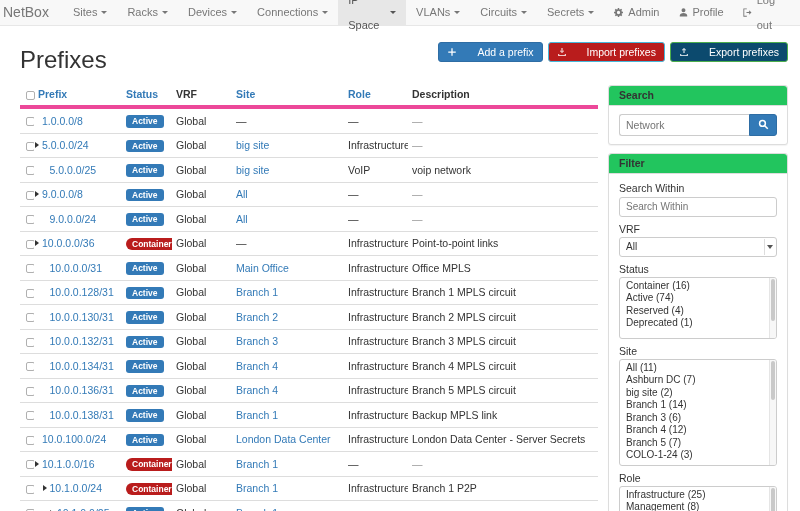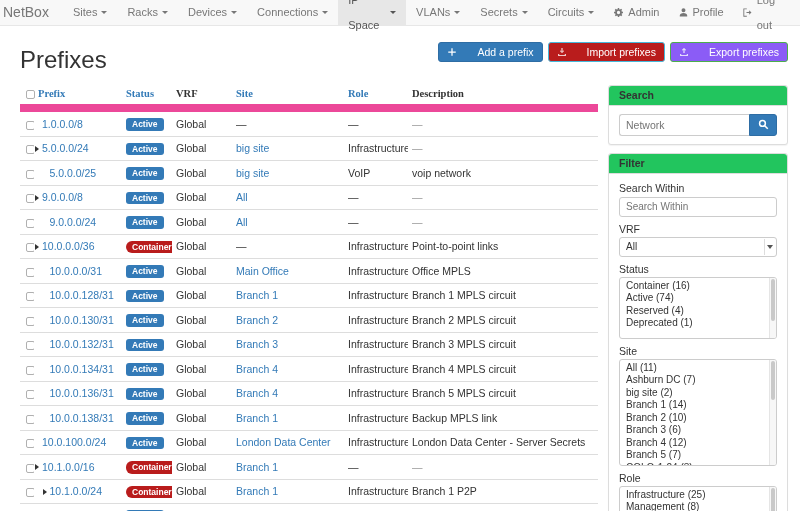--- a/index.html
+++ b/index.html
@@ -19,28 +19,28 @@
   .nav-right-item svg { display:block; }
 
   
   .page-title { position:absolute; top:46px; left:20px; font-size:24px; font-weight:400; color:#333; }
   .toolbar { position:absolute; top:42px; right:12px; display:flex; gap:5px; }
   .btn { font-size:10.5px; padding:3px 8px; border-radius:3px; color:#fff;
     display:flex; align-items:center; gap:20px; border:1px solid transparent; cursor:pointer;
     font-family:"Liberation Sans",sans-serif; }
   .btn-primary { background:#337ab7; border-color:#2e6da4; }
   .btn-info    { background:#b91c1c; border-color:#46b8da; }
-  .btn-success { background:#8b5cf6; border-color:#4cae4c; }
+  .btn-success { background:#0c4a6e; border-color:#4cae4c; }
   .btn svg { display:block; }
 
   
   .main { position:absolute; top:83px; left:20px; width:578px; }
   table { width:100%; border-collapse:collapse; font-size:10.5px; table-layout:fixed; }
-  th { text-align:left; font-weight:bold; padding:5px 4px; border-bottom:8px solid #ec4899;
-    color:#333; white-space:nowrap;font-family:Liberation Serif, serif; }
+  th { text-align:left; font-weight:bold; padding:5px 4px; border-bottom:4px solid #ec4899;
+    color:#333; white-space:nowrap; }
   th.th-link { color:#337ab7; cursor:pointer; }
   td { padding:5px 4px; border-top:1px solid #ddd; white-space:nowrap; overflow:hidden;
     height:22px; vertical-align:middle; }
   tr.hdr th:first-child, td.cb-cell { padding-left:6px; }
   .checkbox { display:inline-block; width:9px; height:9px; border:1px solid #b0b0b0;
     border-radius:2px; background:#fff; vertical-align:middle; cursor:pointer; }
   .lnk { color:#337ab7; text-decoration:none; cursor:pointer; }
   .tree-caret { display:inline-block; width:7px; vertical-align:middle; margin-top:-2px;
     border-left:4px solid #333; border-top:3px solid transparent; border-bottom:3px solid transparent; cursor:pointer; }
   .badge-status { display:inline-block; font-size:8.5px; font-weight:bold; color:#fff;
@@ -104,25 +104,25 @@
       </span>
       <span class="nav-item active">
         <span>IP Space</span>
         <span class="caret-down"></span>
       </span>
       <span class="nav-item">
         <span>VLANs</span>
         <span class="caret-down"></span>
       </span>
       <span class="nav-item">
+        <span>Circuits</span>
+        <span class="caret-down"></span>
+      </span>
+      <span class="nav-item">
         <span>Secrets</span>
-        <span class="caret-down"></span>
-      </span>
-      <span class="nav-item">
-        <span>Circuits</span>
         <span class="caret-down"></span>
       </span>
     </div>
   <div class="navbar-right">
       <span class="nav-right-item">
         <span>
           <svg width="11" height="11" viewBox="0 0 16 16" fill="currentColor">
             <path fill-rule="evenodd" d="M14.5 9V7l-1.8-.3a5 5 0 0 0-.5-1.2l1.1-1.5-1.5-1.5-1.5 1.1c-.4-.2-.8-.4-1.2-.5L9 1.5H7l-.3 1.8c-.4.1-.8.3-1.2.5L4 2.7 2.5 4.2l1.1 1.5c-.2.4-.4.8-.5 1.2L1.5 7v2l1.8.3c.1.4.3.8.5 1.2l-1.1 1.5 1.5 1.5 1.5-1.1c.4.2.8.4 1.2.5L7 14.5h2l.3-1.8c.4-.1.8-.3 1.2-.5l1.5 1.1 1.5-1.5-1.1-1.5c.2-.4.4-.8.5-1.2L14.5 9zM8 10.4A2.4 2.4 0 1 1 8 5.6a2.4 2.4 0 0 1 0 4.8z"></path>
           </svg>
         </span>
@@ -394,21 +394,20 @@
           <div class="opt">Reserved (4)</div>
           <div class="opt">Deprecated (1)</div>
           <div class="scrollbar">
             <div class="thumb" style="height: 70%;"></div>
           </div>
         </div><div class="flabel">Site</div><div class="listbox" style="height: 107px;">
           <div class="opt">All (11)</div>
           <div class="opt">Ashburn DC (7)</div>
           <div class="opt">big site (2)</div>
           <div class="opt">Branch 1 (14)</div>
-          <div class="opt">Branch 2 (10)</div>
           <div class="opt">Branch 3 (6)</div>
           <div class="opt">Branch 4 (12)</div>
           <div class="opt">Branch 5 (7)</div>
           <div class="opt">COLO-1-24 (3)</div>
           <div class="scrollbar">
             <div class="thumb" style="height: 38%;"></div>
           </div>
         </div><div class="flabel">Role</div><div class="listbox" style="height: 60px;">
           <div class="opt">Infrastructure (25)</div>
           <div class="opt">Management (8)</div>

